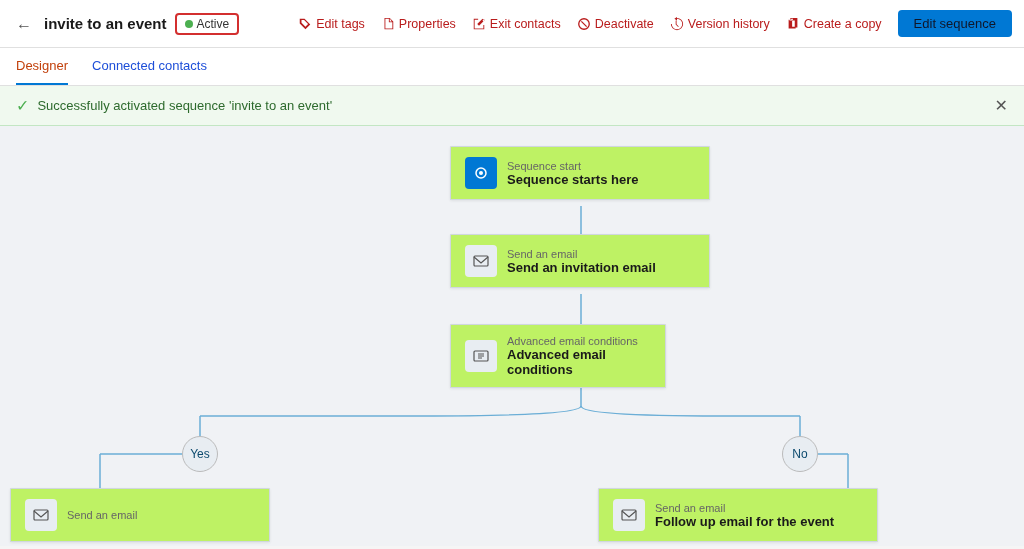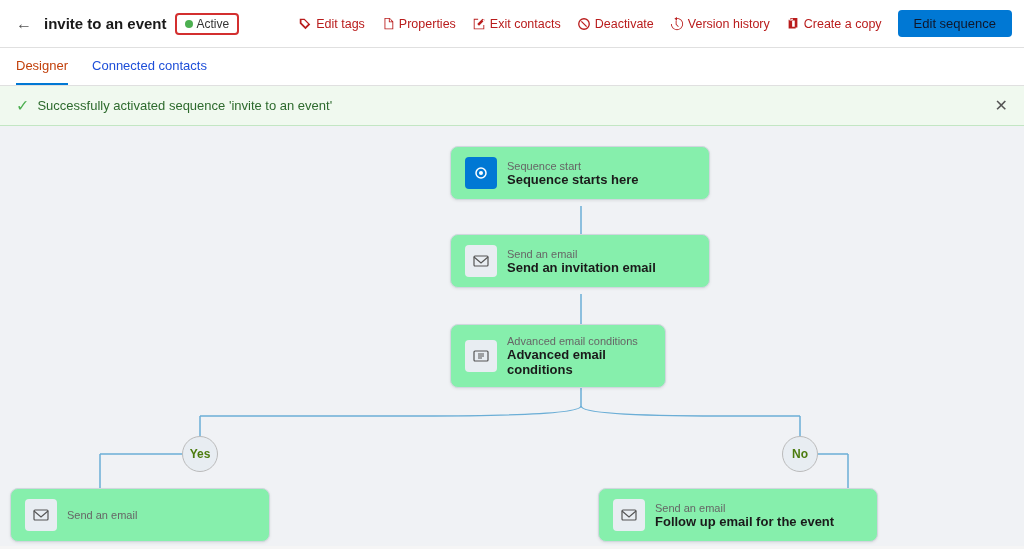--- a/index.html
+++ b/index.html
@@ -65,44 +65,44 @@
     .canvas {
       width: 1024px;
       height: calc(549px - 48px - 41px - 40px);
       background: #f0f2f5;
       position: relative;
       overflow: hidden;
     }
 
     .node {
       position: absolute;
-      background: #86efac;
+      background: #bef264;
       border: 1px solid #d0d7de;
-      border-radius: 8px;
+      border-radius: 1px;
       padding: 10px 14px;
       display: flex;
       align-items: center;
       gap: 10px;
       box-shadow: 0 1px 3px rgba(0,0,0,0.08);
     }
     .node-icon {
       width: 32px; height: 32px; border-radius: 4px;
       display: flex; align-items: center; justify-content: center; flex-shrink: 0;
     }
     .node-icon.blue { background: #0078d4; color: #fff; }
     .node-icon.grey { background: #e8edf2; color: #555; }
     .node-label-small { font-size: 11px; color: #666; }
     .node-label-main { font-size: 13px; font-weight: 600; color: #1a1a1a; }
 
     .connector-circle {
       position: absolute;
       width: 36px; height: 36px; border-radius: 50%;
       background: #e8edf2; border: 1px solid #bbb;
       display: flex; align-items: center; justify-content: center;
-      font-size: 12px; font-weight: 700; color: #4d7c0f;
+      font-size: 12px; font-weight: 400; color: #0c4a6e;
     }
 
     svg.flow-lines {
       position: absolute;
       top: 0; left: 0;
       width: 100%; height: 100%;
       pointer-events: none;
     }
   </style>
 </head>

